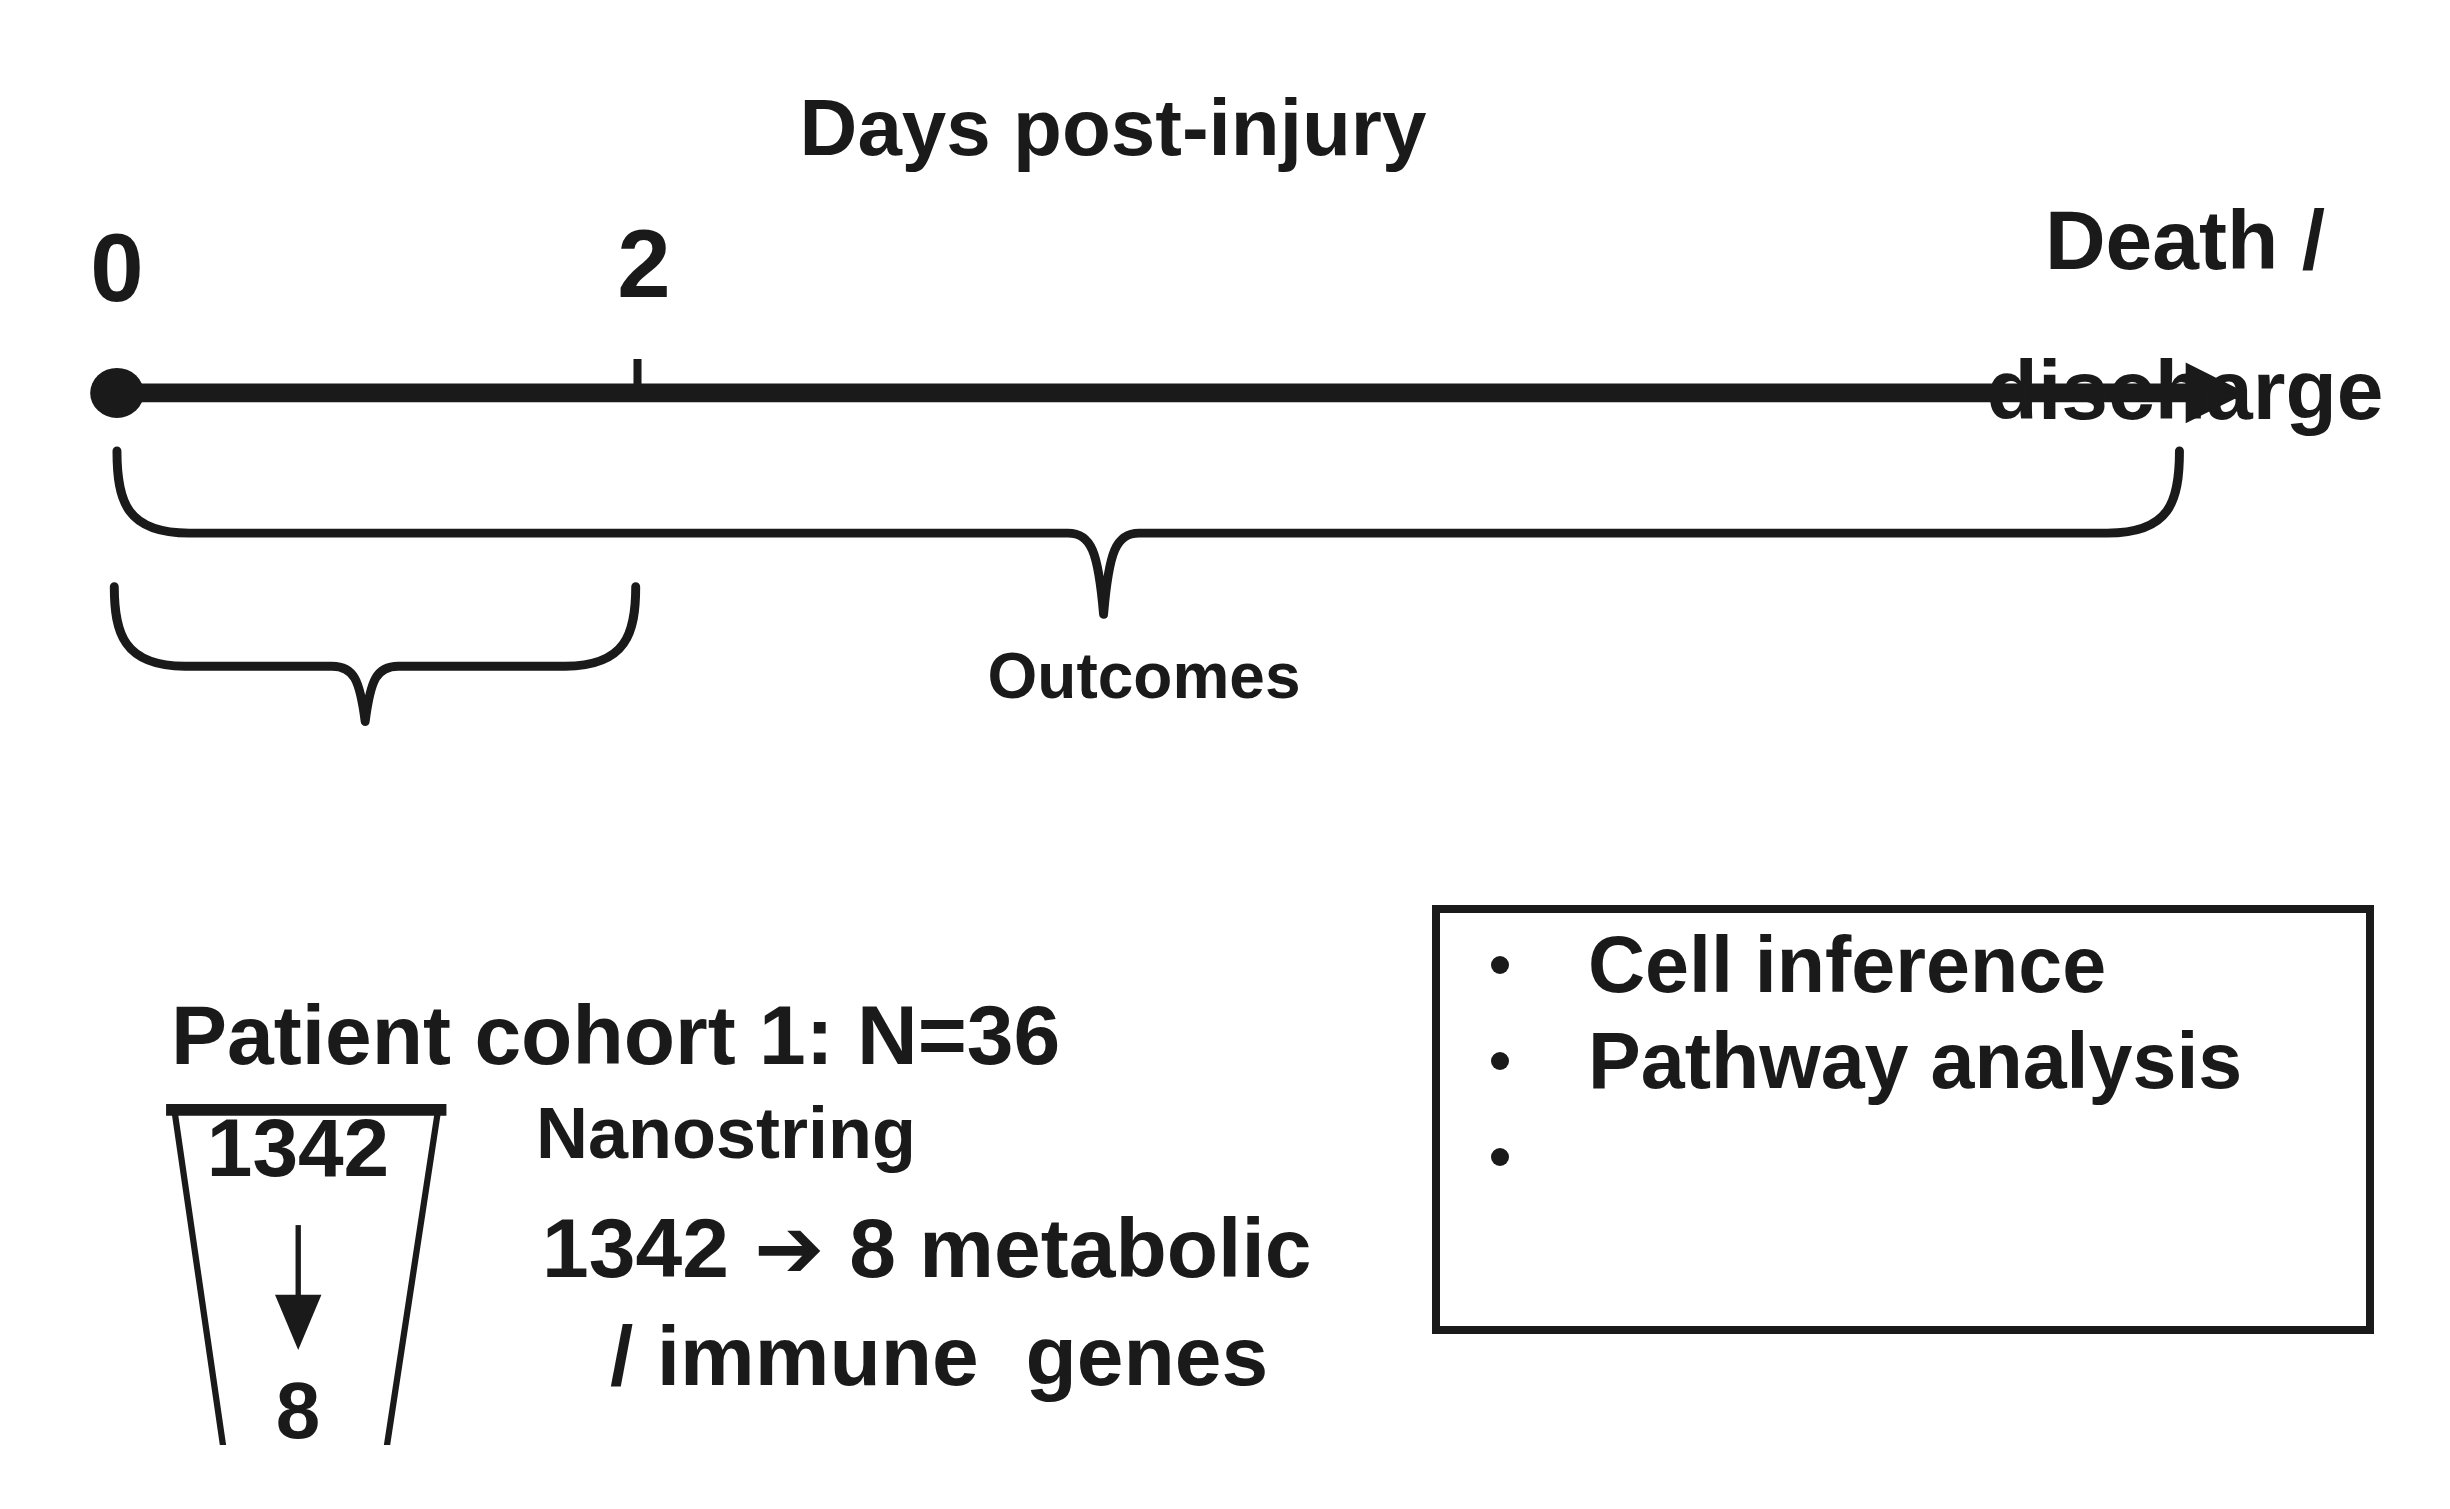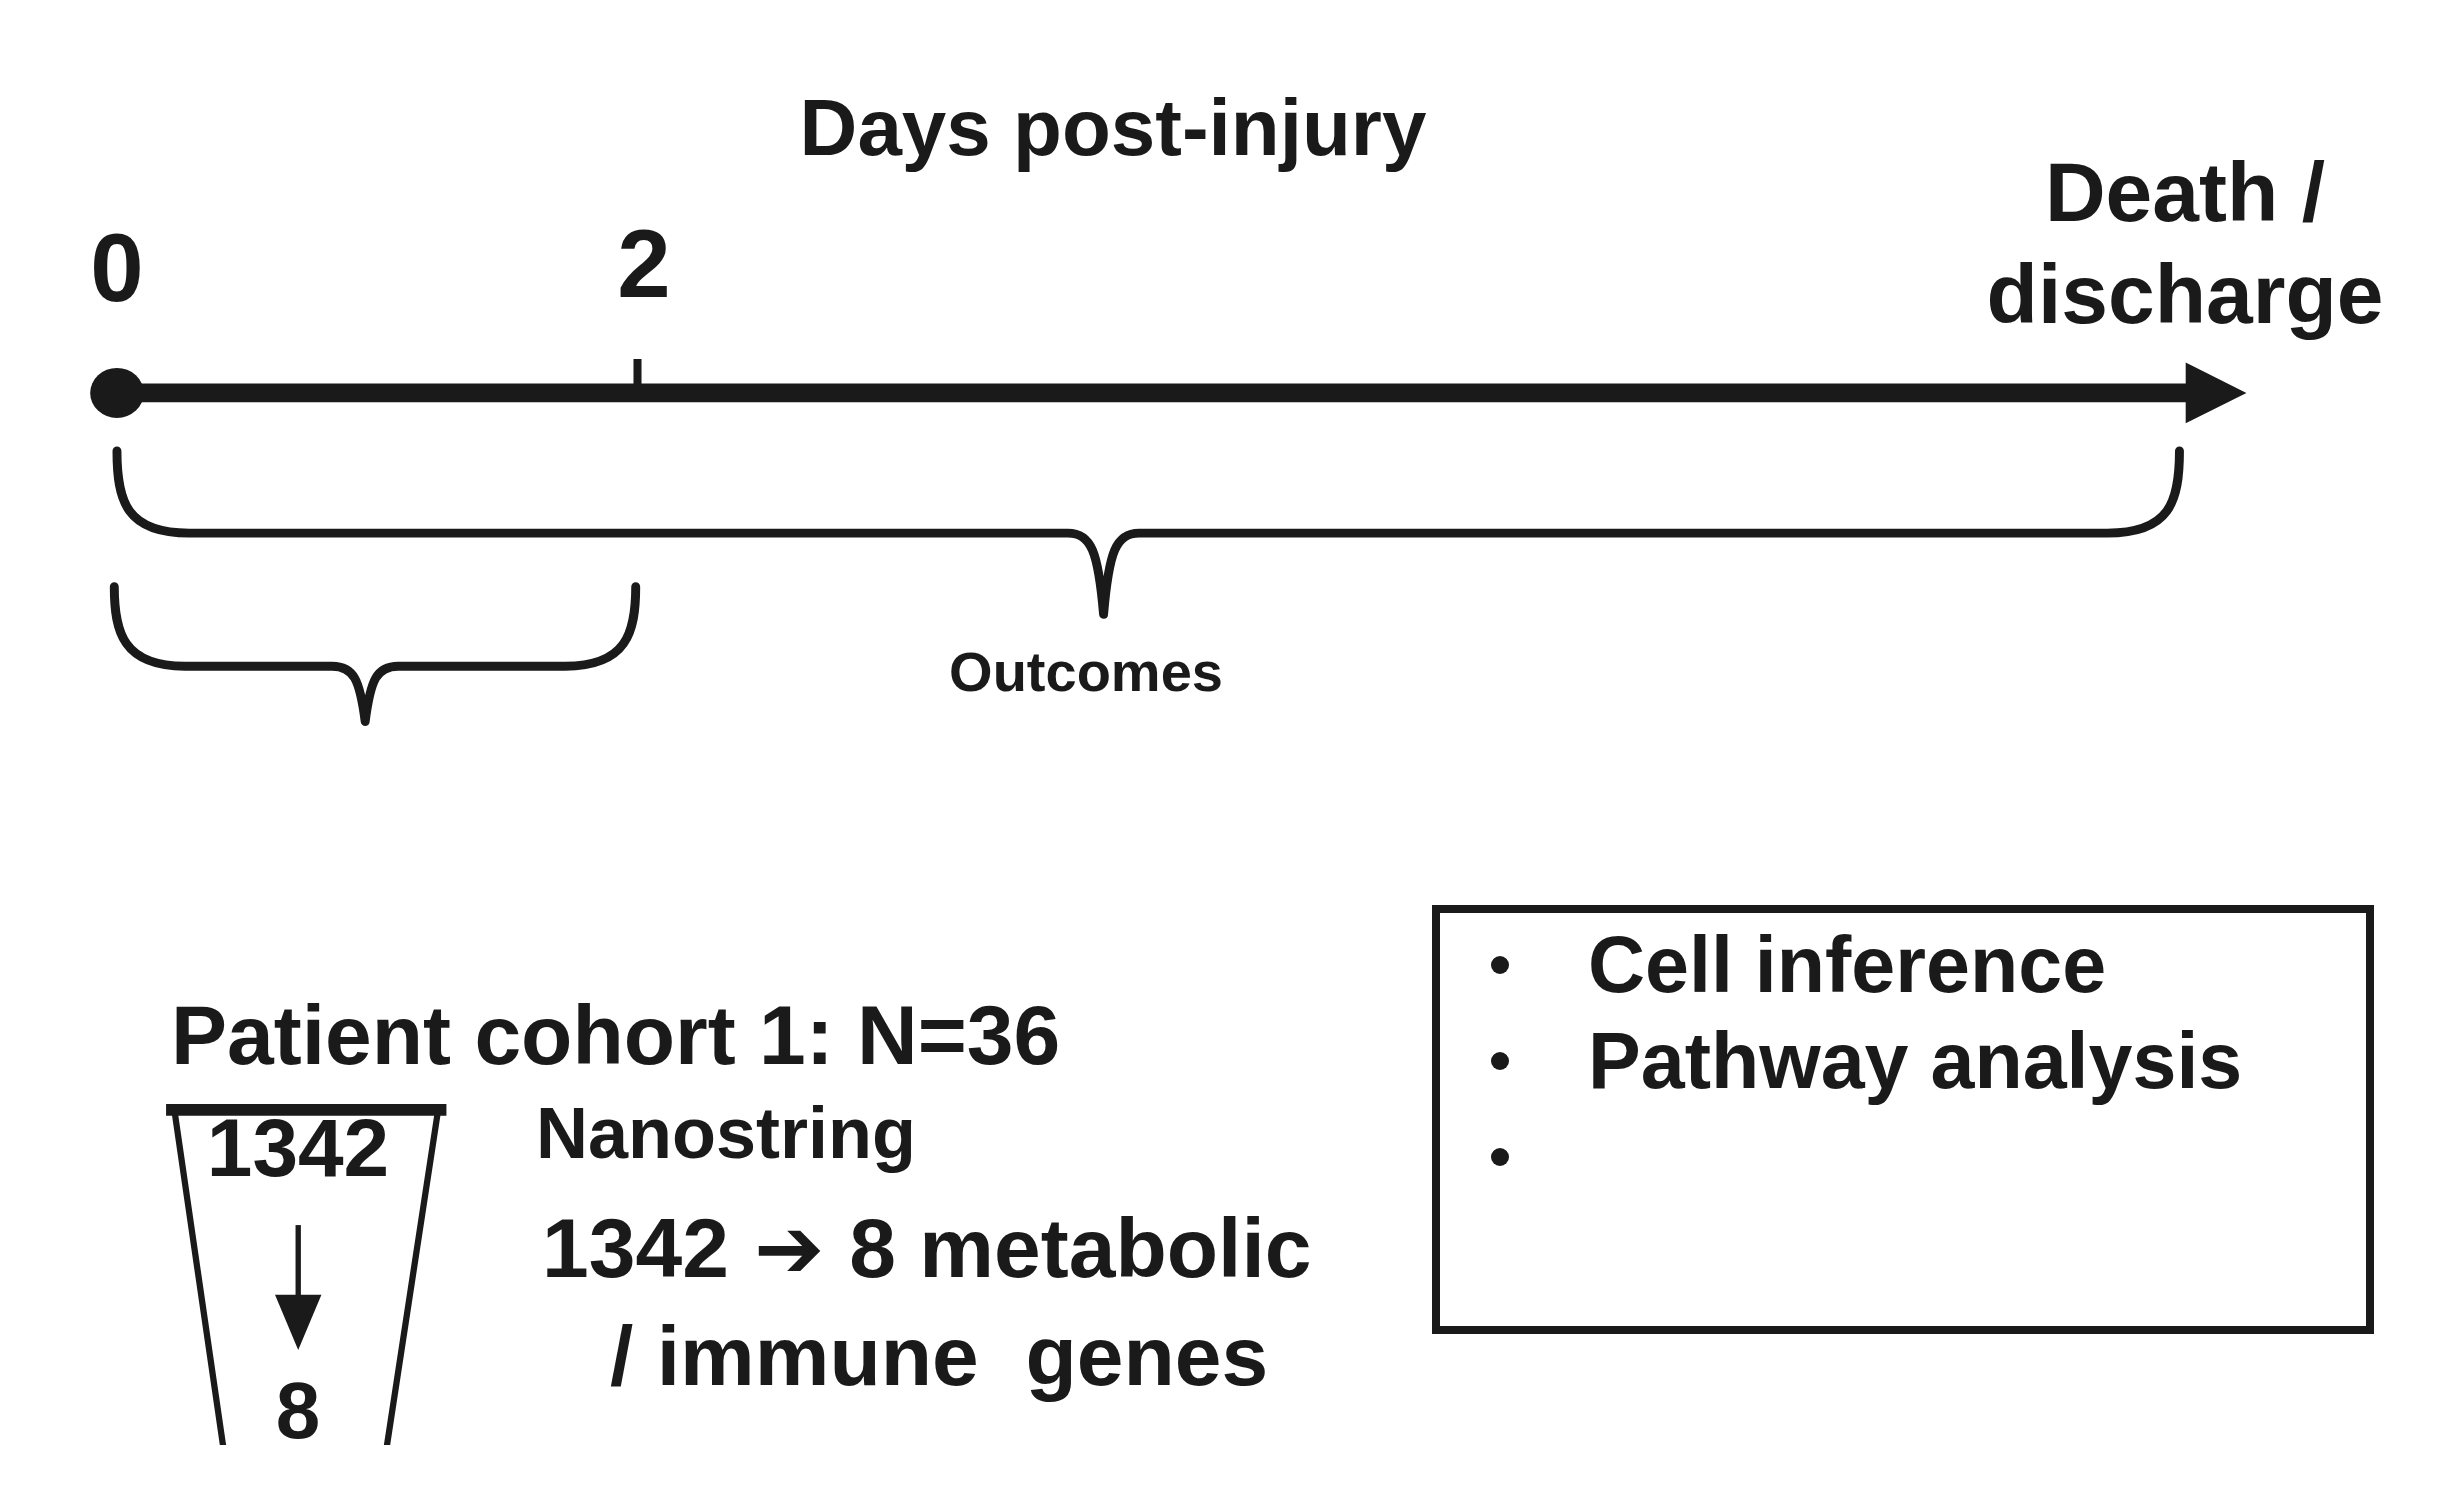--- a/index.html
+++ b/index.html
@@ -24,22 +24,22 @@
     white-space: nowrap;
     line-height: 1;
     color: #1a1a1a;
   }
   .center { transform: translateX(-50%); text-align: center; }
 
   .axis-title   { left: 1113px; top: 88px;  font-size: 80px; }
   .tick-zero    { left: 117px;  top: 220px; font-size: 96px; }
   .tick-two     { left: 644px;  top: 216px; font-size: 96px; }
   .end-label    { left: 2185px; top: 141px; font-size: 84px; line-height: 102px; }
-  .end-label span { display: block; }
-  .outcomes-lbl { left: 1086px; top: 644px; font-size: 56px; }
+  .end-label span { display: block; margin-top: 48px; }
+  .outcomes-lbl { left: 1144px; top: 644px; font-size: 64px; }
   .pbmc-lbl     { left: 350px;  top: 748px; font-size: 95px; }
 
   .cohort-heading { left: 171px; top: 993px; font-size: 84px; }
   .funnel-top     { left: 298px; top: 1107px; font-size: 82px; }
   .funnel-bottom  { left: 298px; top: 1371px; font-size: 80px; }
   .assay-line     { left: 516px; top: 1097px; font-size: 72px; margin-left: 20px; }
   .reduction-line { left: 542px; top: 1206px; font-size: 84px; }
   .reduction-line .arrow { margin: 0 25px; }
   .reduction-cont { left: 610px; top: 1314px; font-size: 84px; white-space: pre; }
 

